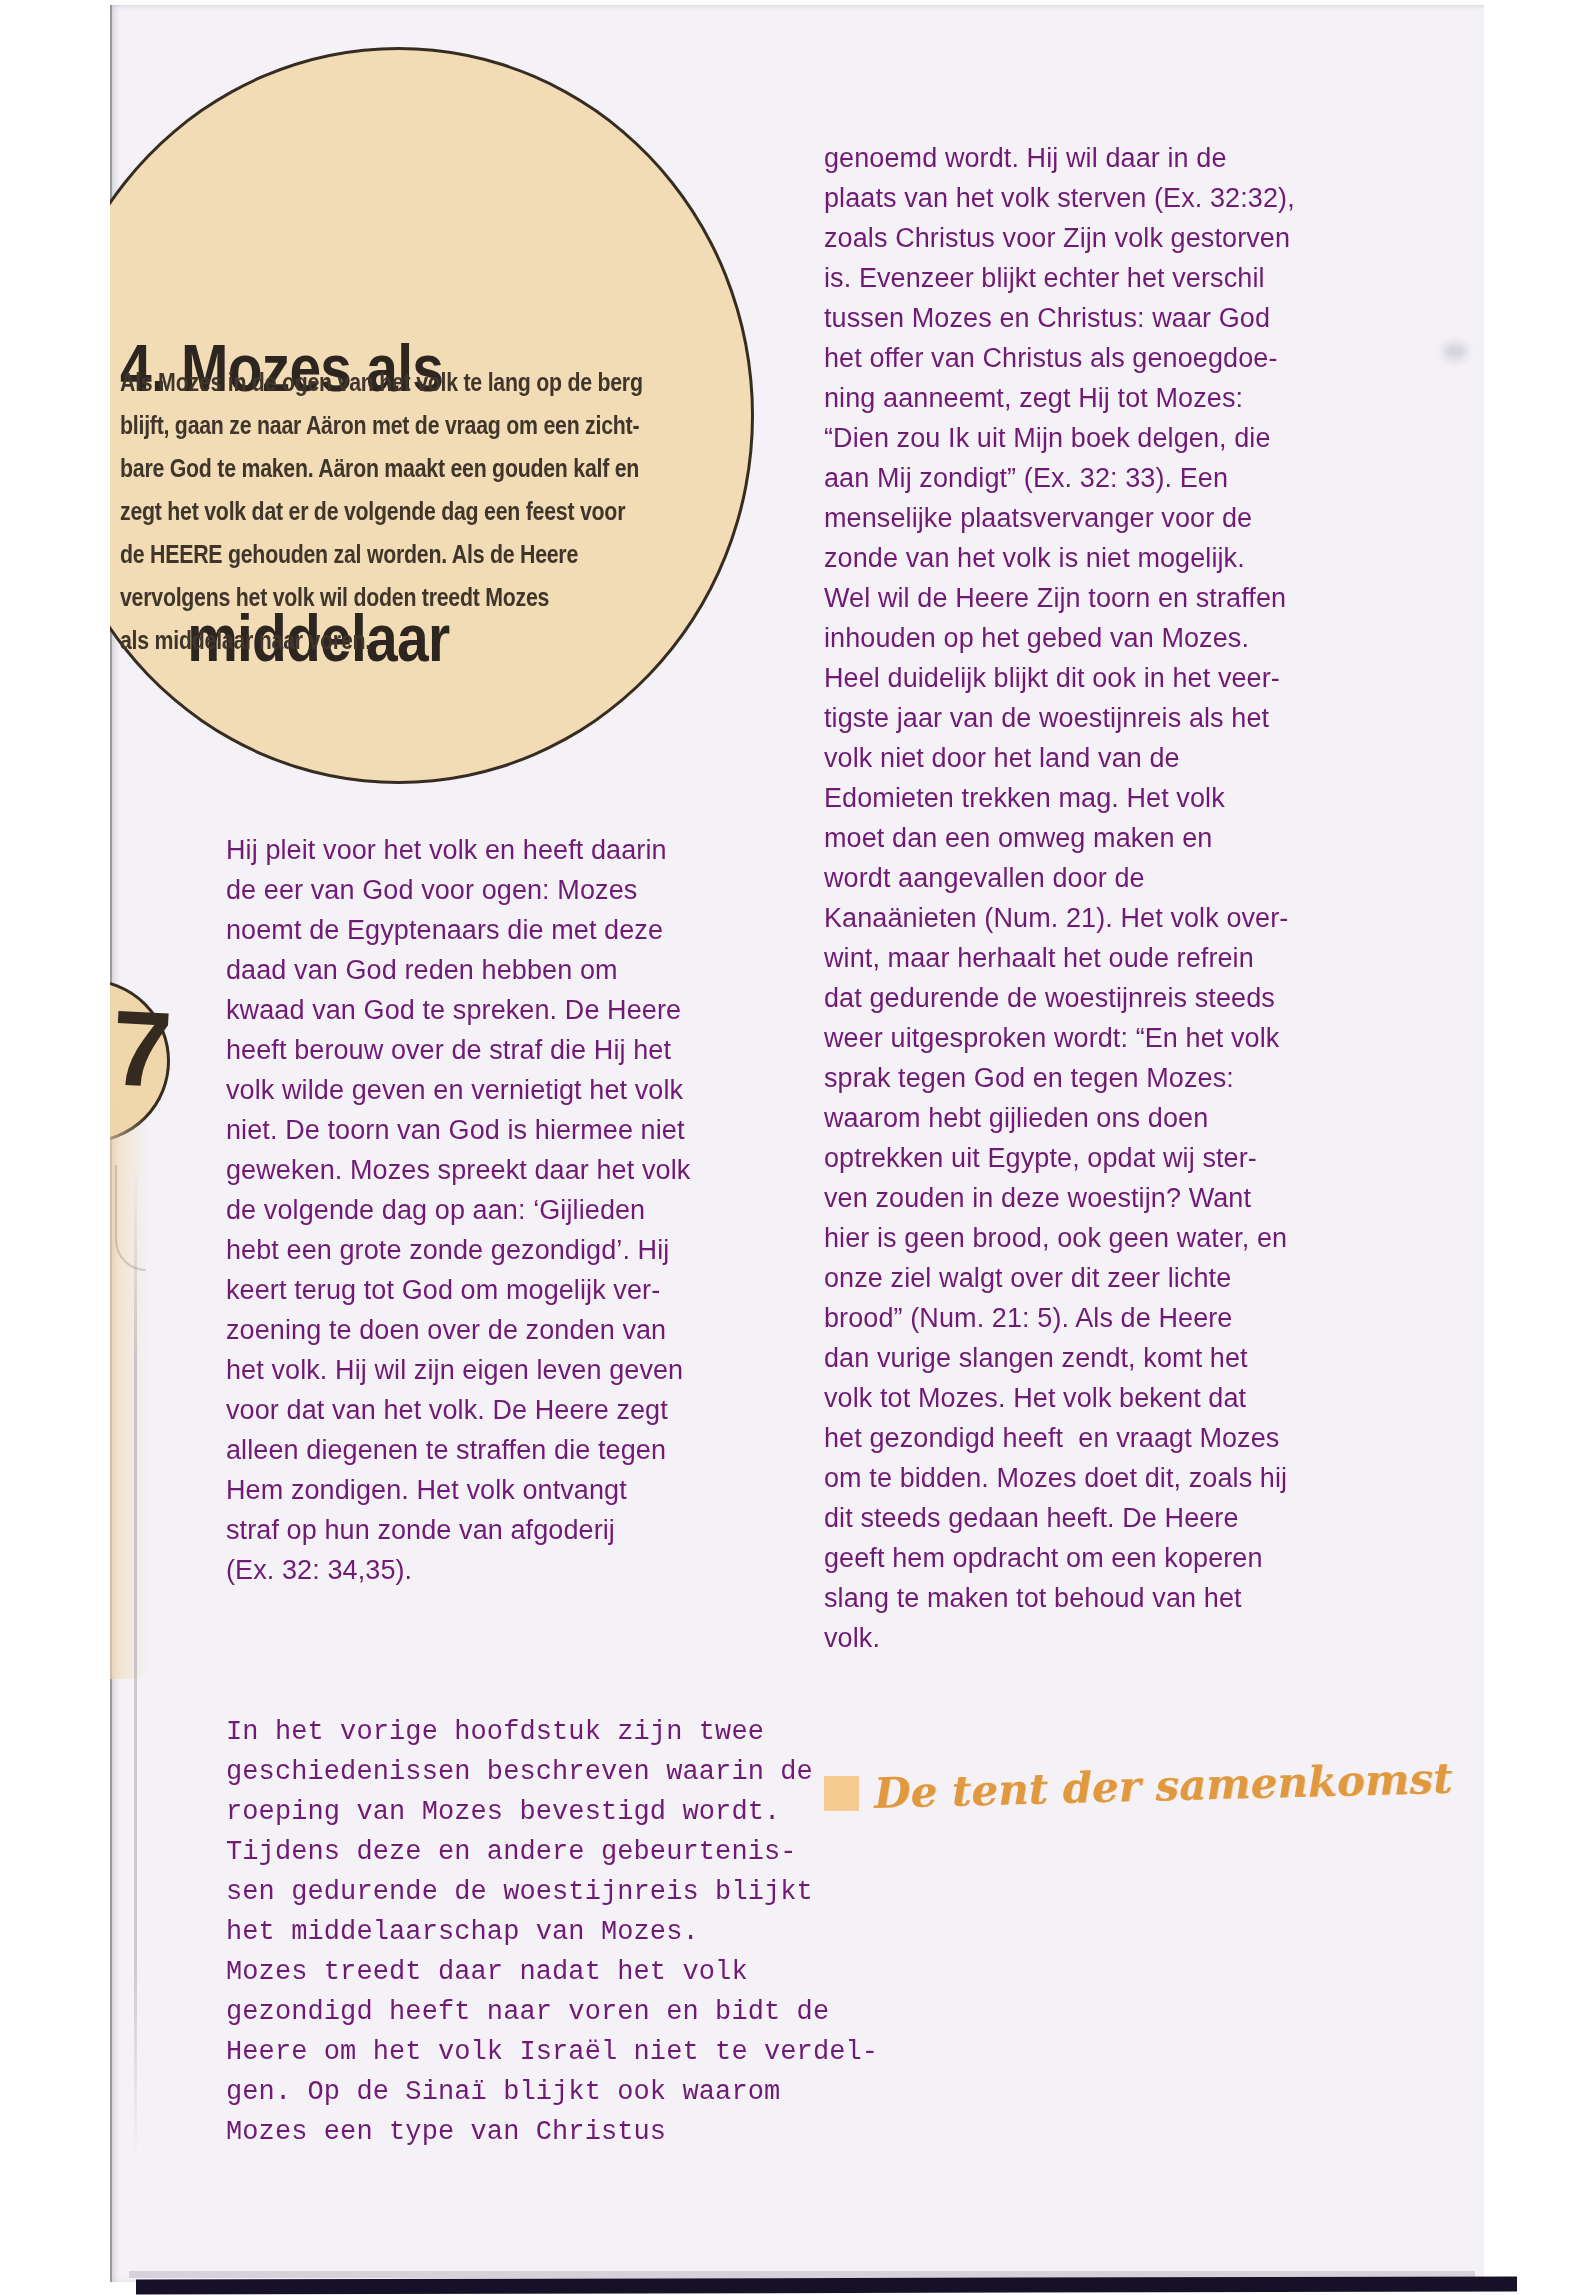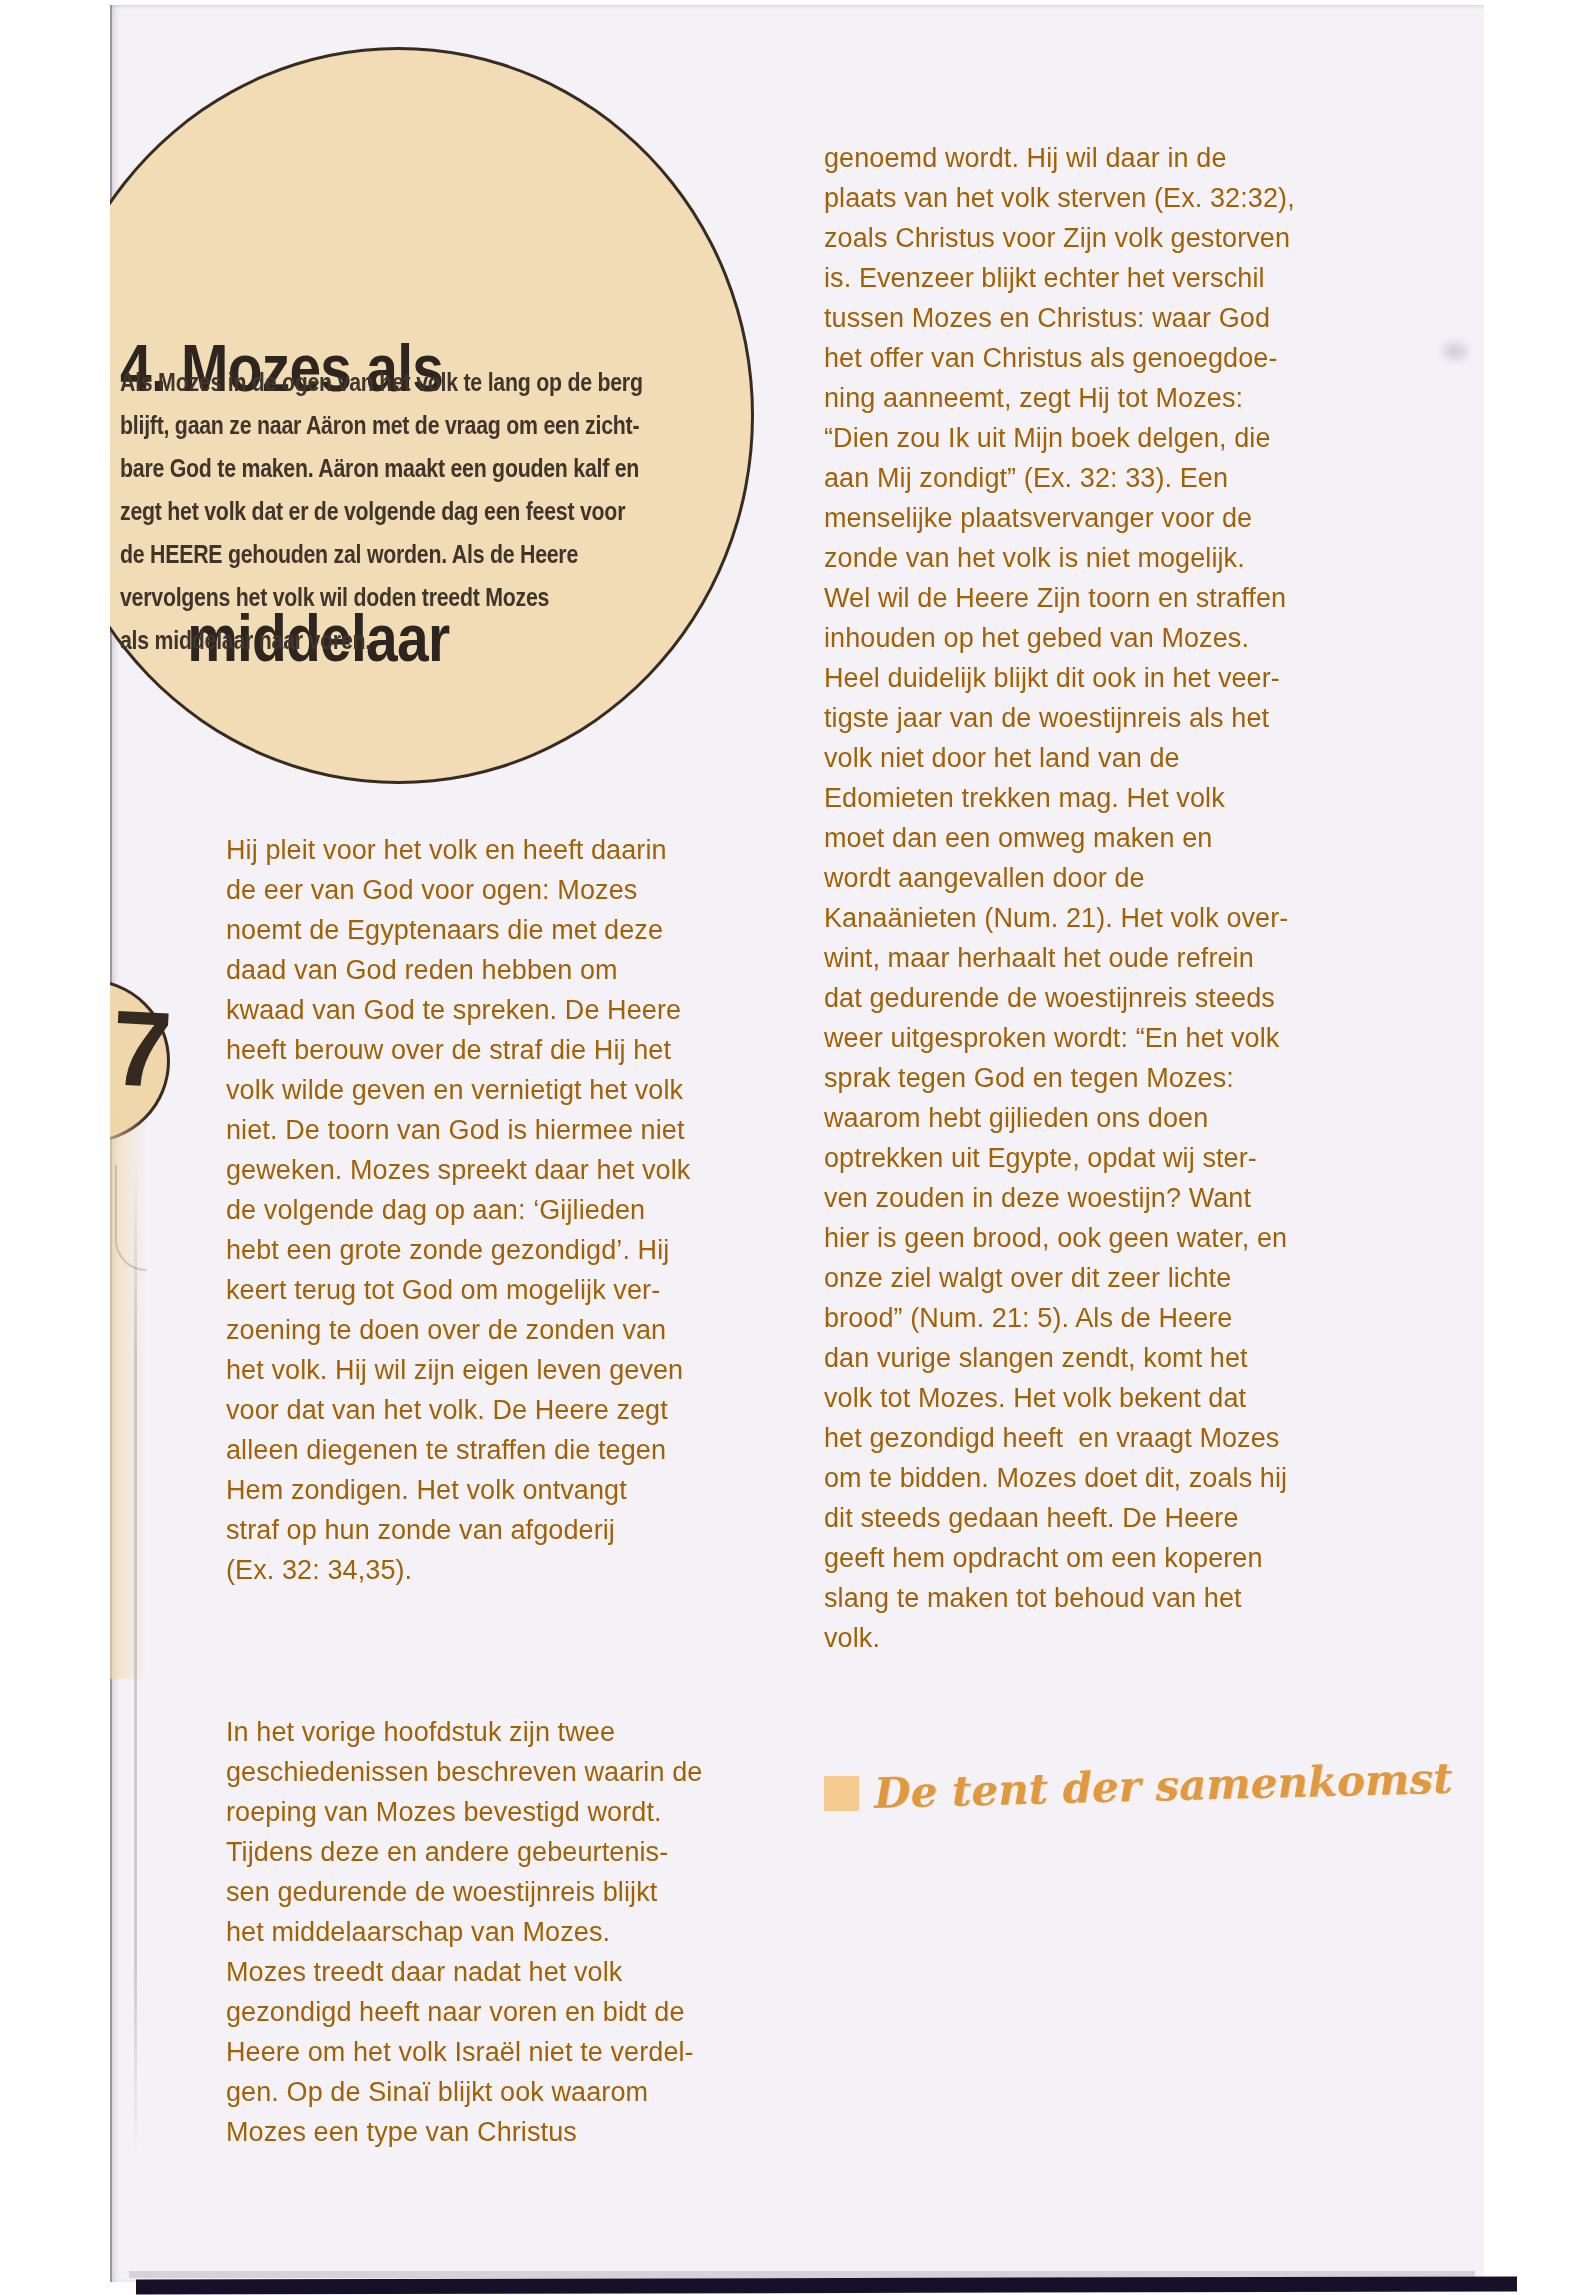--- a/index.html
+++ b/index.html
@@ -68,25 +68,25 @@
   .spine-shadow{
     position:absolute;left:24px;top:1156px;width:2.6px;height:1001px;
     background:linear-gradient(to bottom, rgba(100,95,115,.0), rgba(100,95,115,.28) 20%, rgba(100,95,115,.28) 80%, rgba(100,95,115,0));
   }
   .smudge{
     position:absolute;left:1333px;top:338px;width:24px;height:17.3px;
     background:rgba(150,145,165,.35);border-radius:50%;filter:blur(4.3px);
   }
   
   .para{
-    margin:0;font-size:27px;line-height:40px;color:#a16207;
+    margin:0;font-size:27px;line-height:40px;color:#701a75;
     white-space:pre;letter-spacing:0.1px;
   }
   .col-left-p1{position:absolute;left:116px;top:825px;}
-  .col-left-p2{position:absolute;left:116px;top:1707px;}
+  .col-left-p2{position:absolute;left:116px;top:1707px;font-family:Liberation Mono, monospace;}
   .col-right-p1{position:absolute;left:714px;top:133px;}
   .col-right-p2{position:absolute;left:714px;top:1883px;}
   
   .section-heading{
     position:absolute;left:714px;top:1759px;height:83px;
     display:flex;align-items:flex-start;
   }
   .section-square{
     width:35px;height:35px;background:#f6ca90;margin-top:12px;
     flex:0 0 auto;

